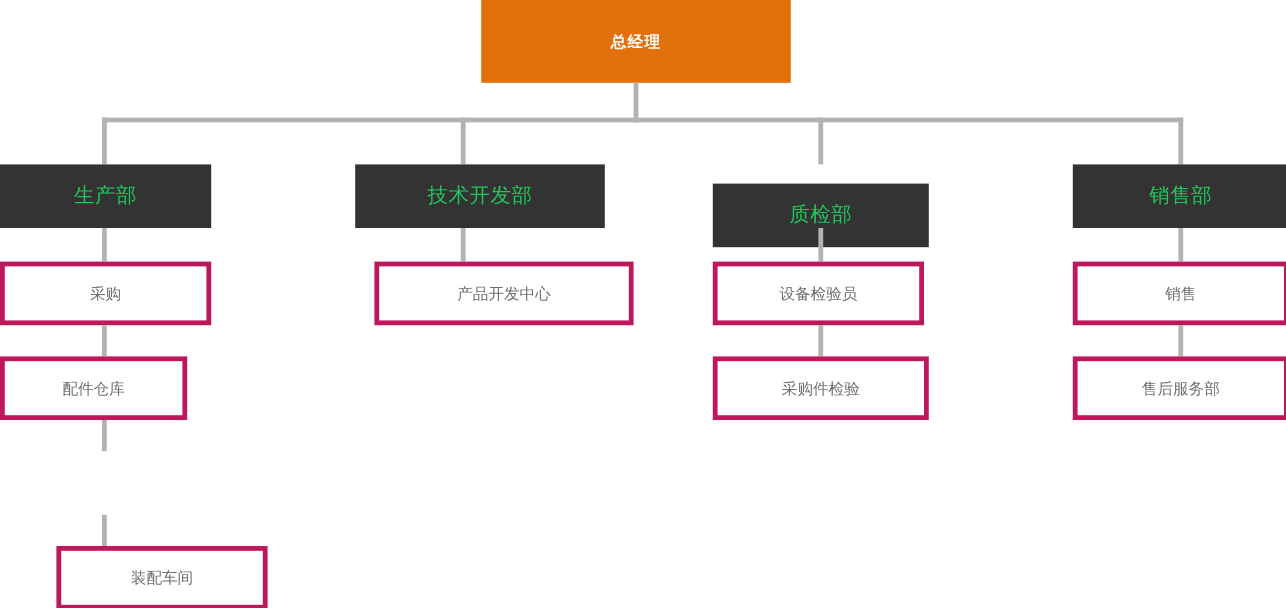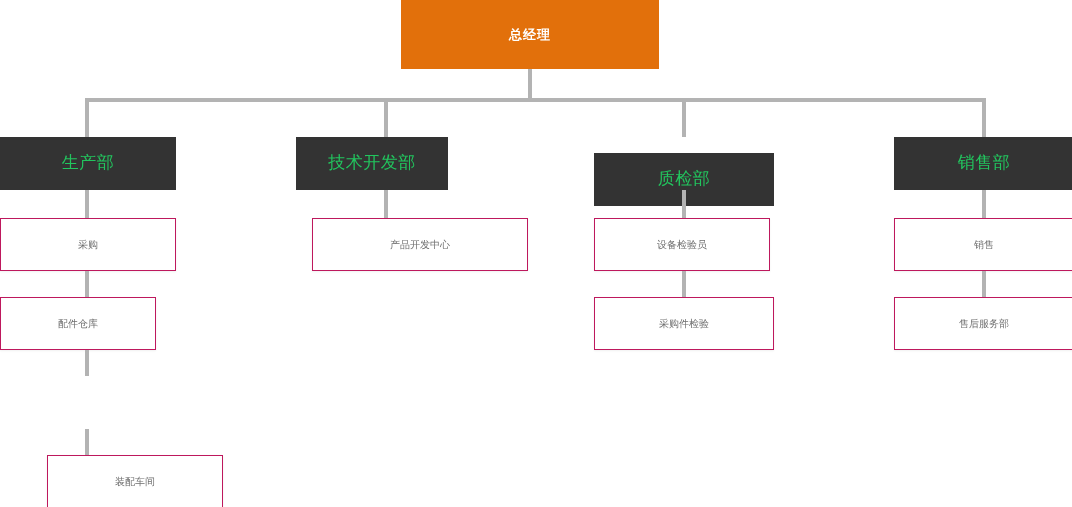--- a/index.html
+++ b/index.html
@@ -47,22 +47,22 @@
   .node-dept {
     background: #333333;
     color: #22c55e;
     font-size: 17px;
     font-weight: normal;
     letter-spacing: 0.5px;
   }
   .node-unit {
     background: #ffffff;
     color: #6f6f6f;
-    font-size: 10px;
-    border: 1px solid #be185d;
+    font-size: 13px;
+    border: 4px solid #be185d;
     box-shadow: 0 1px 2px rgba(0,0,0,0.06);
   }
 </style>
 </head>
 <body>
 
 <div id="org-chart">
 
   <div class="node node-root" style="left:401px; top:0px; width:258px; height:69px;">
     <span>总经理</span>
@@ -90,21 +90,21 @@
 
   <div class="conn conn-v" style="left:85px; top:350px; width:4px; height:26px;"></div>
 
   <div class="conn conn-v" style="left:85px; top:429px; width:4px; height:26px;"></div>
   <div class="node node-unit" style="left:0px; top:455px; width:176px; height:53px;margin-left:47px;">
     <span>装配车间</span>
   </div>
 
   <div class="conn conn-v" style="left:384px; top:98px; width:4px; height:39px;"></div>
 
-  <div class="node node-dept" style="left:296px; top:137px; width:152px; height:53px;text-align:right;">
+  <div class="node node-dept" style="left:296px; top:137px; width:208px; height:53px;text-align:right;">
     <span>技术开发部</span>
   </div>
 
   <div class="conn conn-v" style="left:384px; top:190px; width:4px; height:28px;"></div>
   <div class="node node-unit" style="left:312px; top:218px; width:216px; height:53px;">
     <span>产品开发中心</span>
   </div>
 
   <div class="conn conn-v" style="left:682px; top:98px; width:4px; height:39px;"></div>
 

